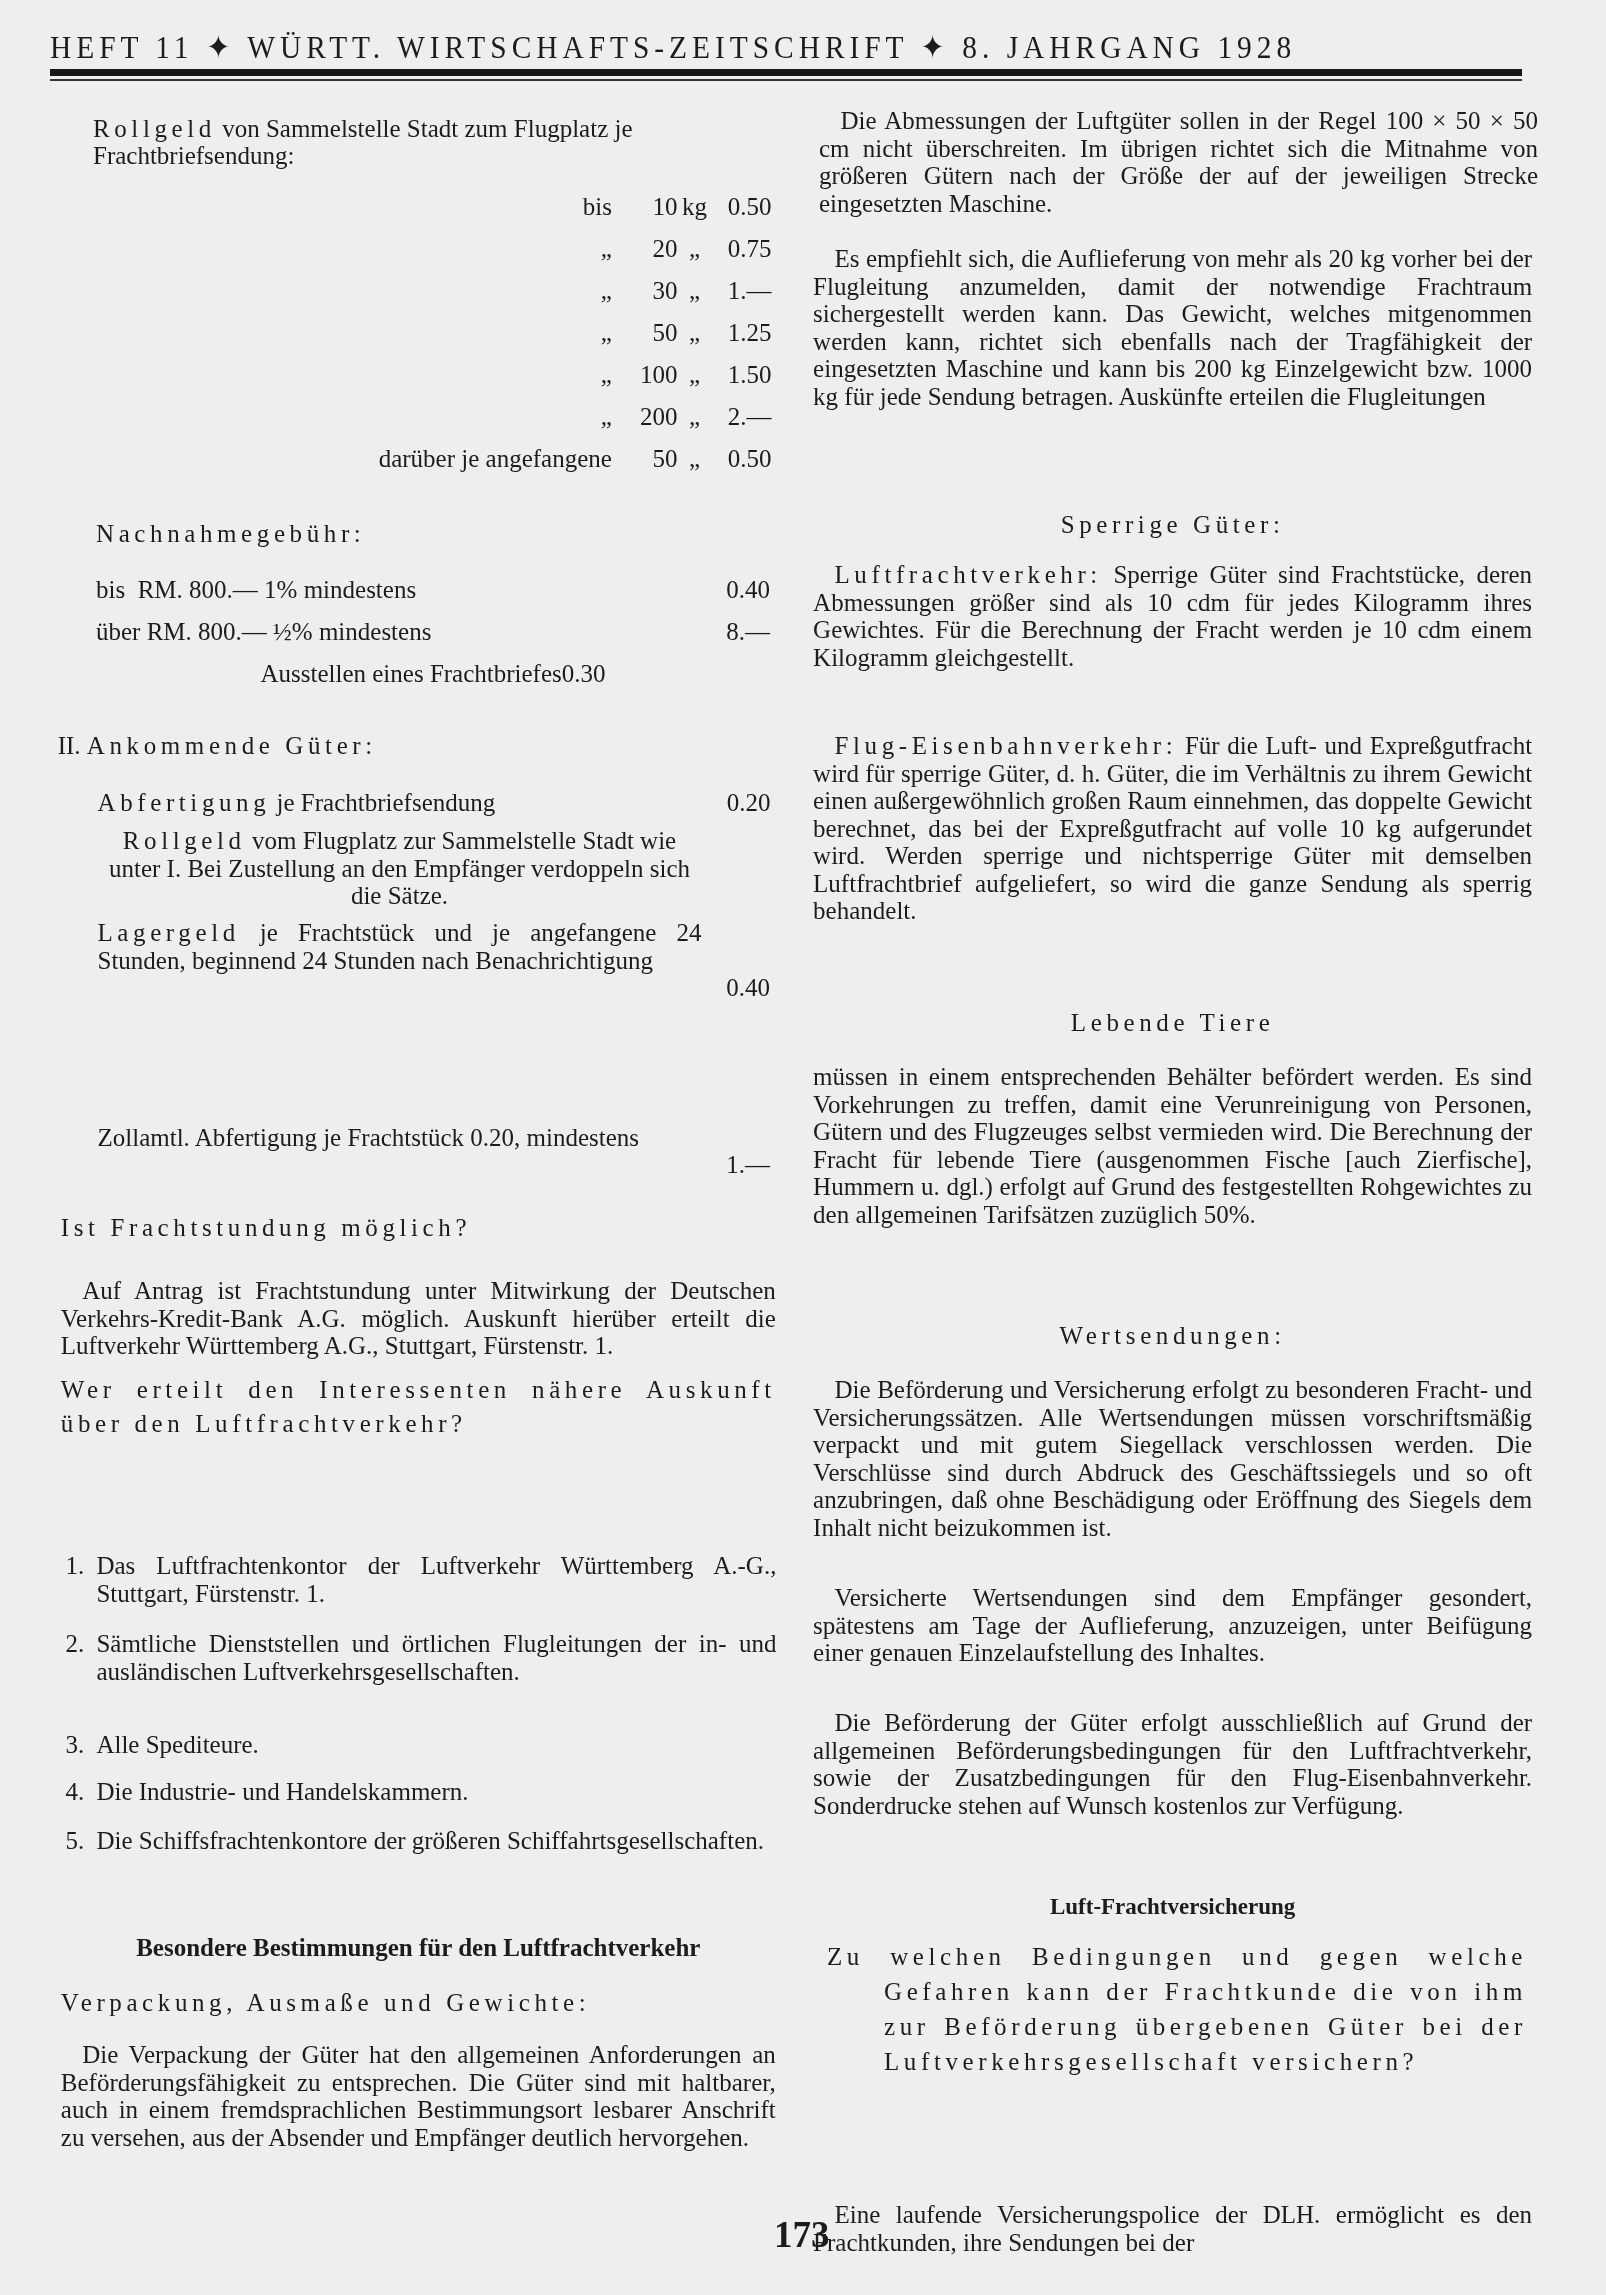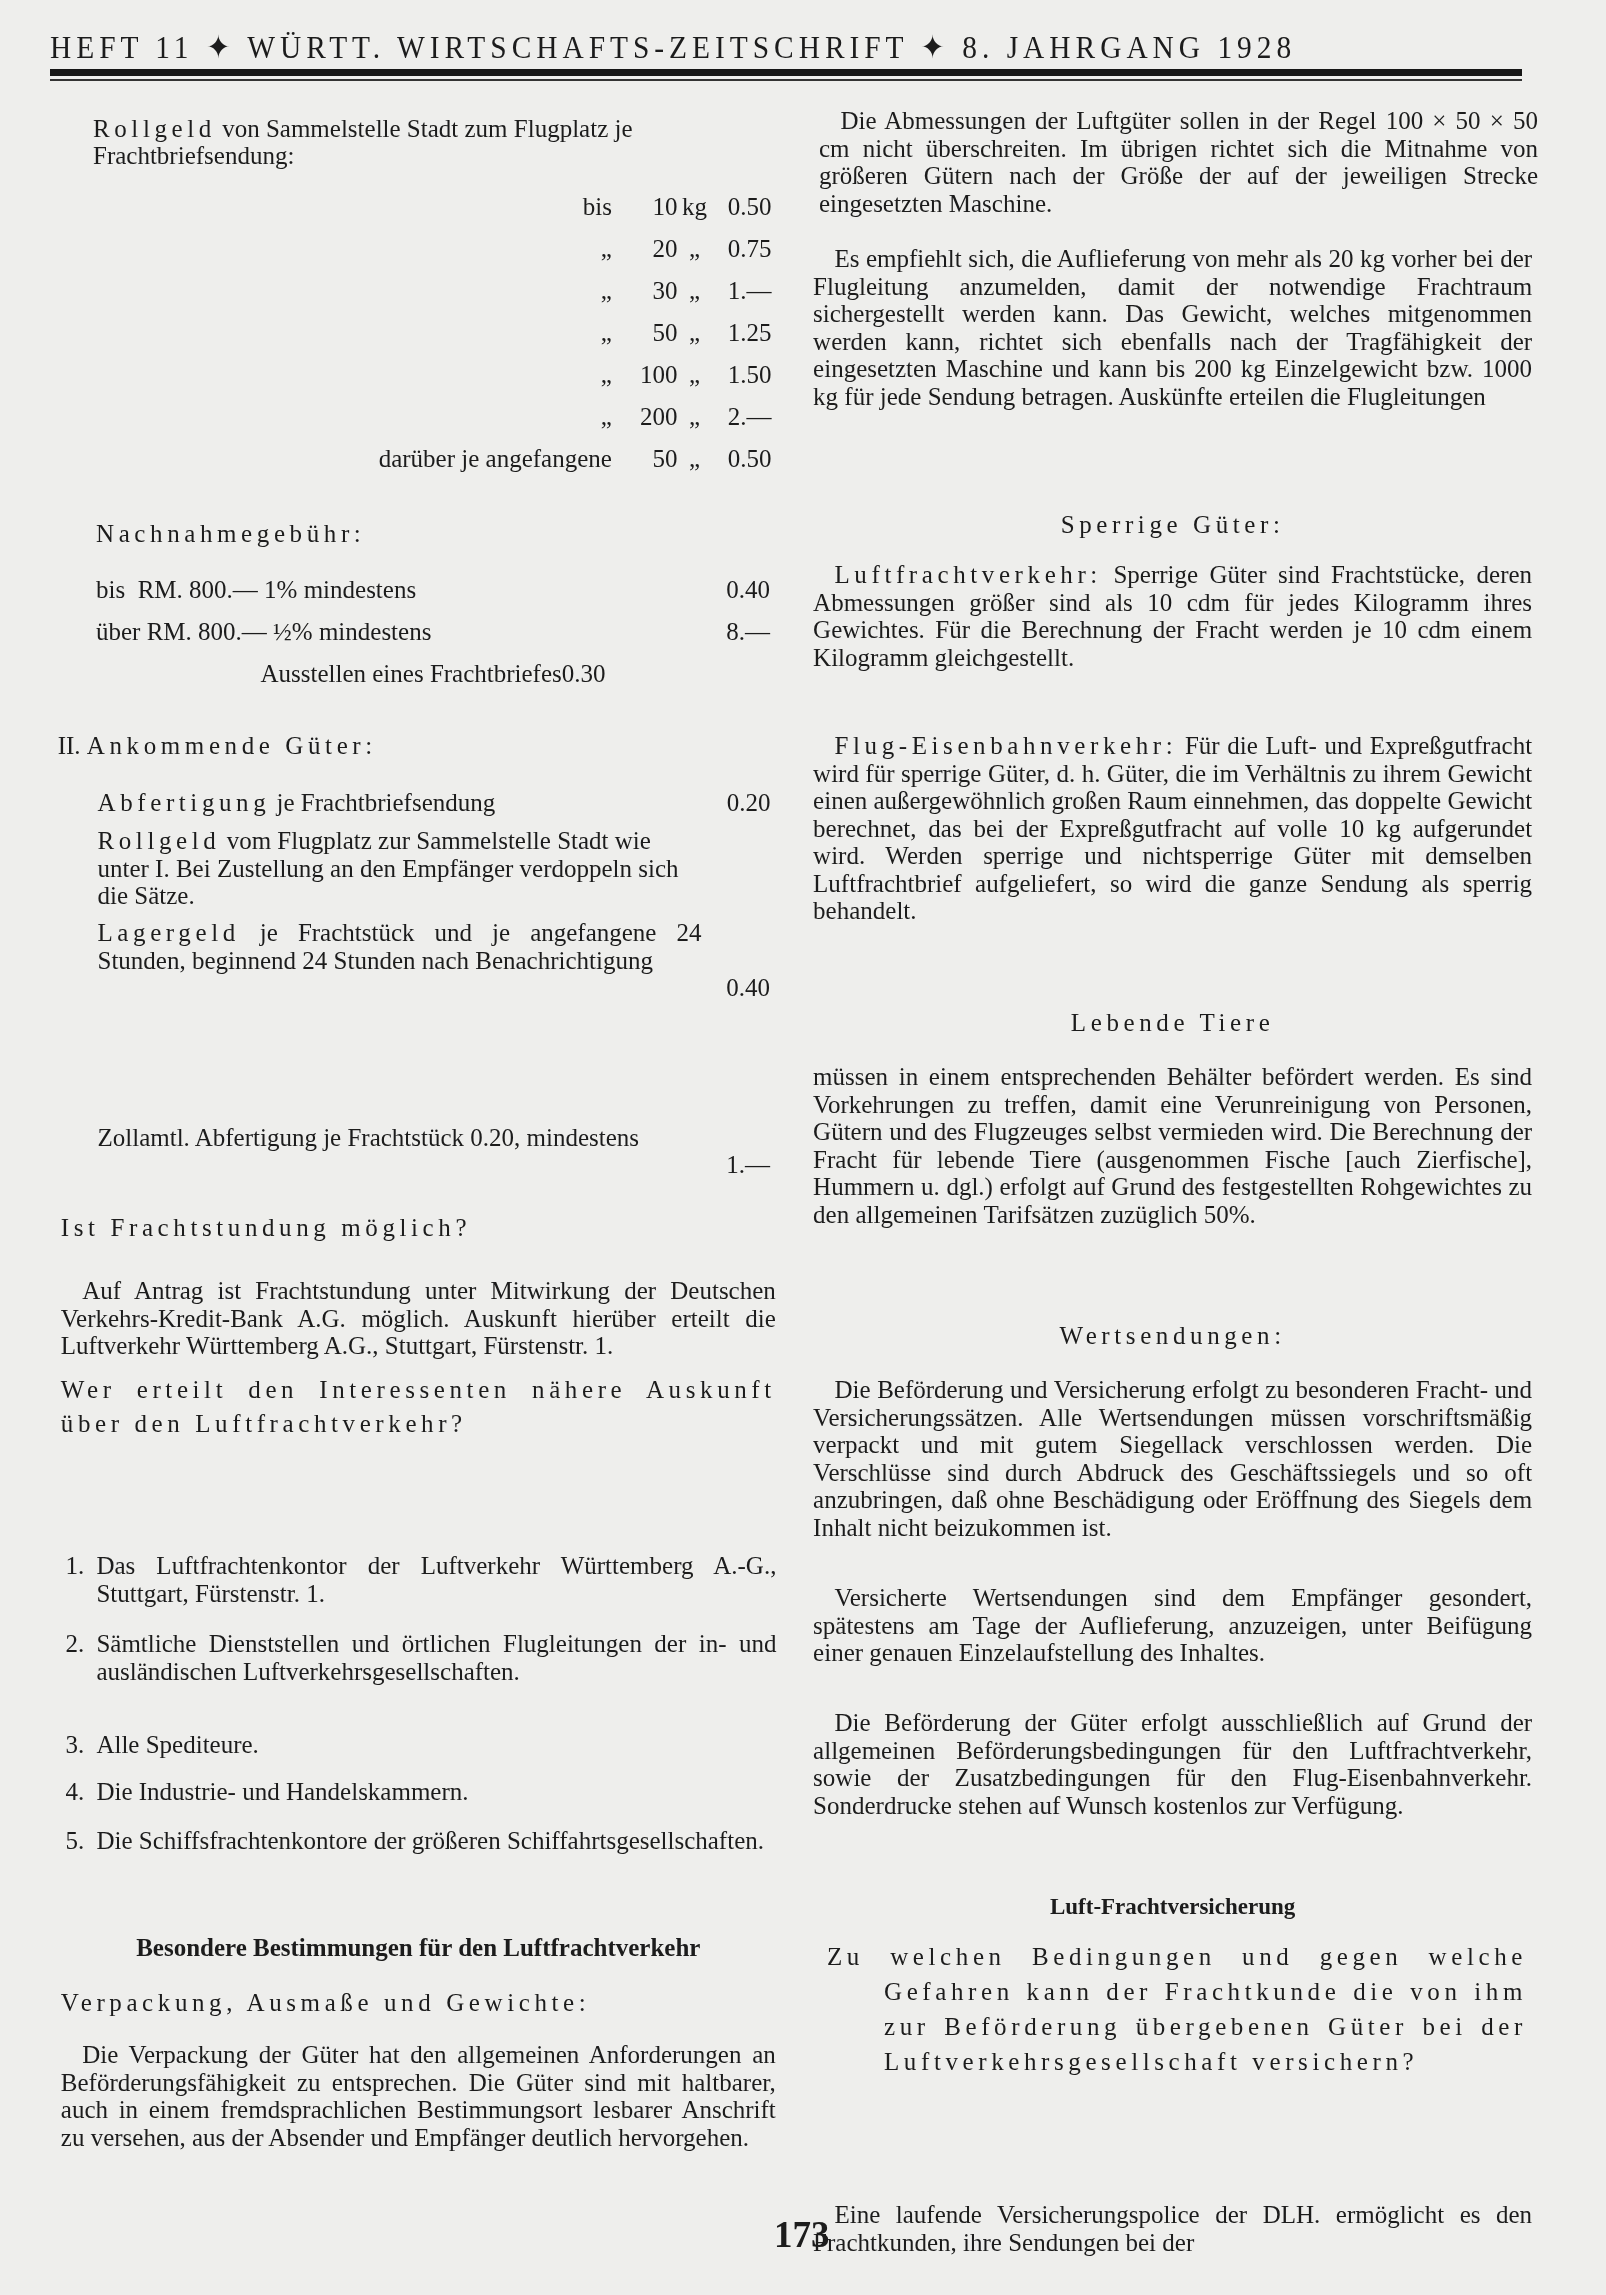--- a/index.html
+++ b/index.html
@@ -110,21 +110,21 @@
     <span>II.</span>
     <span class="sp">Ankommende Güter:</span>
   </div>
 
   <div class="abs" style="left:24.5px; top:682px; width:673px; display:flex; justify-content:space-between;">
     <span><span class="sp">Abfertigung</span><span> je Frachtbriefsendung</span></span>
     <span>0.20</span>
   </div>
 
   <div class="abs" style="left:24.5px; top:720px; width:604px;">
-    <p style="text-align:left;"><span class="sp">Rollgeld</span><span> vom Flugplatz zur Sammelstelle Stadt wie unter I. Bei Zustellung an den Empfänger verdoppeln sich die Sätze.</span></p>
+    <p style="text-align:center;"><span class="sp">Rollgeld</span><span> vom Flugplatz zur Sammelstelle Stadt wie unter I. Bei Zustellung an den Empfänger verdoppeln sich die Sätze.</span></p>
   </div>
 
   <div class="abs" style="left:24.5px; top:812px; width:604px;">
     <p><span class="sp">Lagergeld</span><span> je Frachtstück und je angefangene 24 Stunden, beginnend 24 Stunden nach Benachrichtigung</span></p>
   </div>
   <div class="abs r" style="left:535px; top:867px; width:162px;">0.40</div>
 
 
   <div class="abs" style="left:24.5px; top:1017px; width:612px;">
     <p style="text-align:left;">Zollamtl. Abfertigung je Frachtstück 0.20, mindestens</p>

